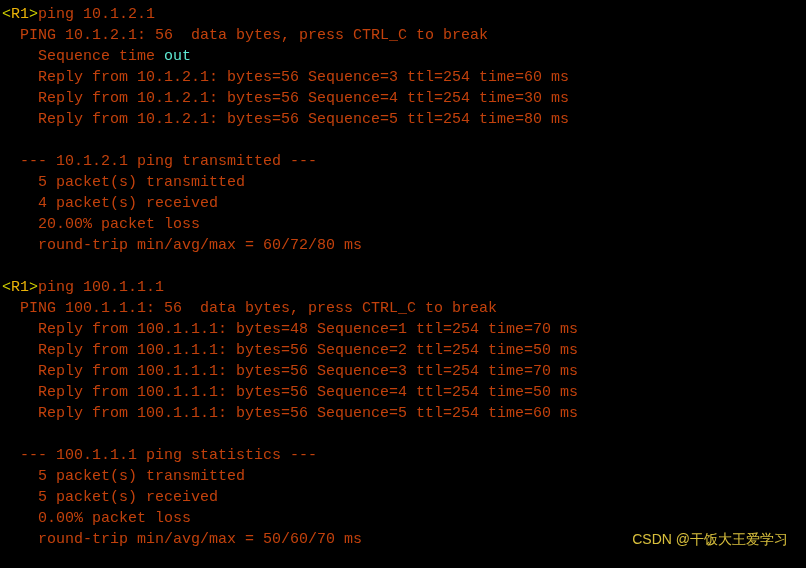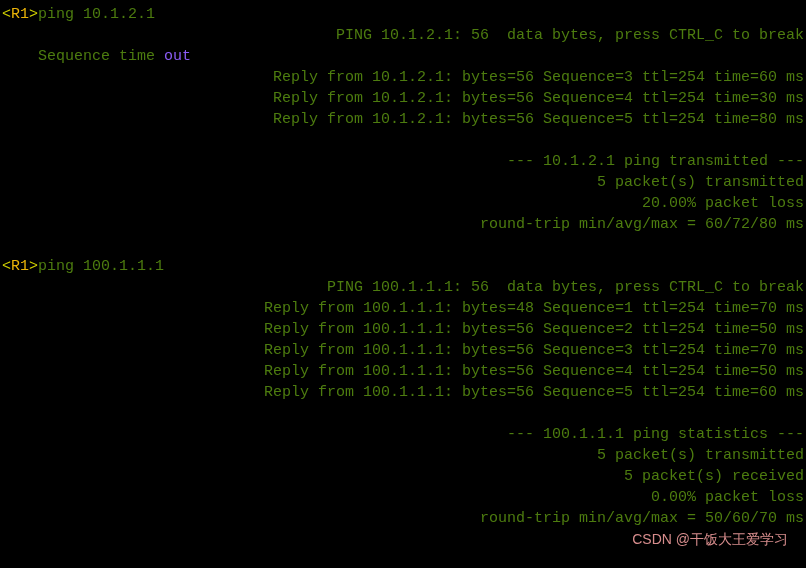--- a/index.html
+++ b/index.html
@@ -11,27 +11,27 @@
       padding: 4px 2px;
       width: 806px;
       height: 568px;
       overflow: hidden;
       color: #00d000;
       position: relative;
     }
     .line { white-space: pre; }
     .yellow { color: #d0d000; }
     .cyan { color: #eab308; }
-    .green { color: #4d7c0f; text-align: right; }
-    .magenta { color: #8b5cf6; }
+    .green { color: #c2410c; }
+    .magenta { color: #5eead4; }
     .watermark {
       position: absolute;
       bottom: 18px;
       right: 18px;
-      color: #fca5a5;
+      color: #fde047;
       font-family: sans-serif;
       font-size: 14px;
       opacity: 0.85;
       margin-top: 8px;
     }
   </style>
 </head>
 <body>
 
 <div>
@@ -43,20 +43,21 @@
   <div class="line"><span class="green">    Sequence time </span><span class="magenta">out</span></div>
 
   <div class="line green">    Reply from 10.1.2.1: bytes=56 Sequence=3 ttl=254 time=60 ms</div>
   <div class="line green">    Reply from 10.1.2.1: bytes=56 Sequence=4 ttl=254 time=30 ms</div>
   <div class="line green">    Reply from 10.1.2.1: bytes=56 Sequence=5 ttl=254 time=80 ms</div>
 
   <div class="line">&nbsp;</div>
 
   <div class="line green">  --- 10.1.2.1 ping transmitted ---</div>
   <div class="line green">    5 packet(s) transmitted</div>
+  <div class="line green">    4 packet(s) received</div>
   <div class="line green">    20.00% packet loss</div>
   <div class="line green">    round-trip min/avg/max = 60/72/80 ms</div>
 
   <div class="line">&nbsp;</div>
 
   <div class="line"><span class="yellow">&lt;</span><span class="cyan">R1</span><span class="yellow">&gt;</span><span class="green">ping 100.1.1.1</span></div>
 
   <div class="line green">  PING 100.1.1.1: 56  data bytes, press CTRL_C to break</div>
 
   <div class="line green">    Reply from 100.1.1.1: bytes=48 Sequence=1 ttl=254 time=70 ms</div>

